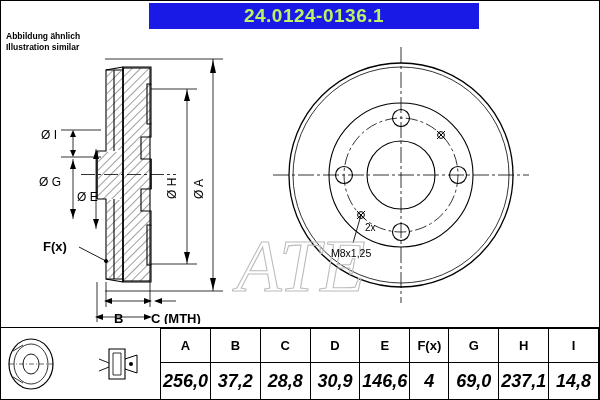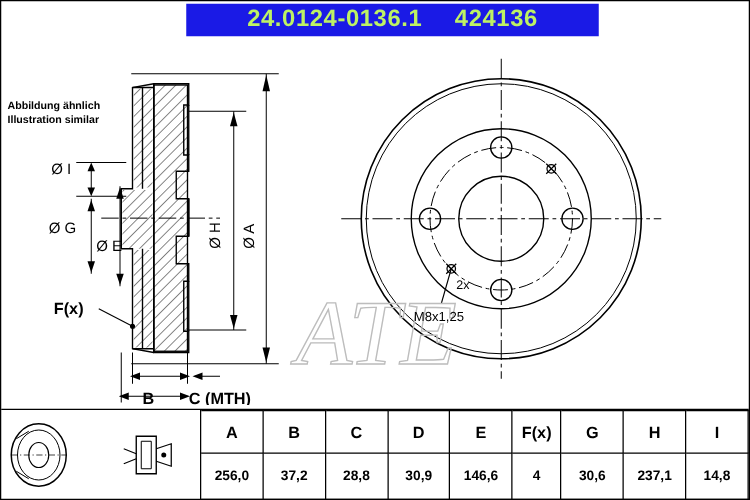--- a/index.html
+++ b/index.html
@@ -15,48 +15,47 @@
   
   .header{
     position:absolute;left:148px;top:2px;width:330px;height:26px;
     background:#1a1ae6;color:#bef264;
     display:flex;align-items:center;justify-content:center;gap:26px;
     font-size:19px;font-weight:bold;letter-spacing:.5px;
   }
   .header .num{white-space:nowrap;}
 
   
-  .note{position:absolute;left:5px;top:30px;font-size:8.5px;font-weight:bold;line-height:1.25;margin-top:48px;}
+  .note{position:absolute;left:5px;top:30px;font-size:8.5px;font-weight:bold;line-height:1.25;}
 
   
   .drawing{position:absolute;left:0;top:28px;width:598px;height:295px;}
 
   svg{display:block;}
 
   
   .table{
     position:absolute;left:0;top:326px;width:598px;height:72px;
     border-top:1px solid #000;
   }
   table{border-collapse:collapse;width:100%;height:100%;font-size:12.5px;}
   td,th{border:1px solid #000;text-align:center;font-weight:bold;padding:0;}
   .hcell{height:26px;font-size:13px;}
-  .vcell{height:28px;font-size:11px;}
+  .vcell{height:28px;font-size:18px;font-style:italic;}
   .iconcell{width:150px;border-left:none;border-top:none;border-bottom:none;position:relative;}
   .colw{width:46px;}
   .colwf{width:36px;}
 </style>
 </head>
 <body>
 
 <div class="page">
 
   <div class="header">
     <span class="num">24.0124-0136.1</span>
-    <span class="num">424136</span>
   </div>
 
   <div class="note">
     <div>Abbildung ähnlich</div>
     <div>Illustration similar</div>
   </div>
 
   <div class="drawing">
     <svg width="598" height="295" viewBox="0 0 598 295" xmlns="http://www.w3.org/2000/svg">
       <defs>
@@ -223,21 +222,21 @@
         <th class="hcell colw">H</th>
         <th class="hcell colw">I</th>
       </tr>
       <tr>
         <td class="vcell">256,0</td>
         <td class="vcell">37,2</td>
         <td class="vcell">28,8</td>
         <td class="vcell">30,9</td>
         <td class="vcell">146,6</td>
         <td class="vcell">4</td>
-        <td class="vcell">30,6</td>
+        <td class="vcell">69,0</td>
         <td class="vcell">237,1</td>
         <td class="vcell">14,8</td>
       </tr>
     </tbody>
       </table>
   </div>
 
 </div>
 
 </body></html>

